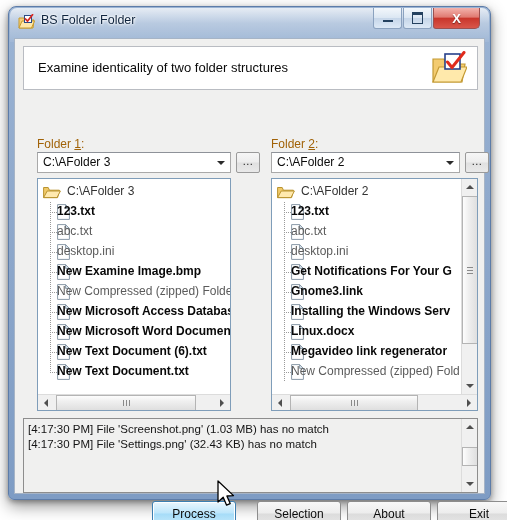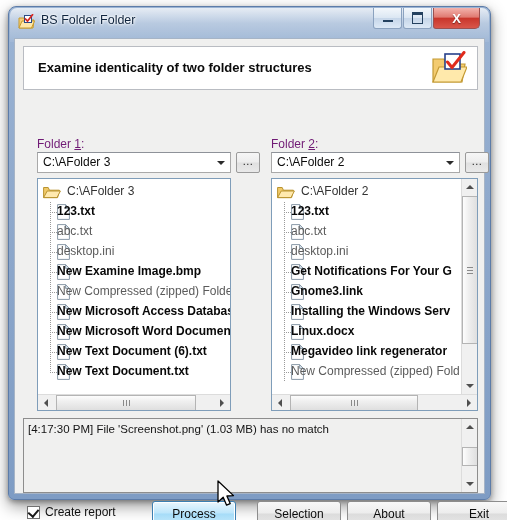--- a/index.html
+++ b/index.html
@@ -72,28 +72,28 @@
     box-sizing: border-box;
   }
 
   
   #banner {
     position:absolute; left:8px; top:7px; width:455px; height:44px;
     background:#ffffff; border:1px solid #b9bcc2; box-sizing:border-box;
   }
   #banner-title {
     position:absolute; left:14px; top:13px;
-    font-size:13px; font-weight:bold; color:#0a0a0a;
+    font-size:13px; font-weight:normal; color:#0a0a0a;
     white-space:nowrap;
   }
   #banner-icon { position:absolute; right:10px; top:4px; width:36px; height:35px; }
 
   
   .fld-label {
-    position:absolute; font-size:12px; color:#701a75; white-space:nowrap;
+    position:absolute; font-size:12px; color:#a16207; white-space:nowrap;
   }
   .fld-label u { text-decoration: underline; }
   .combo {
     position:absolute; height:21px;
     background:#ffffff;
     border:1px solid #a9a9a9; border-top-color:#8e9299;
     box-sizing:border-box;
   }
   .combo .val {
     position:absolute; left:5px; top:2px; font-size:12px; color:#0b0b0b;
@@ -522,39 +522,34 @@
               <div class="gripline-h"></div>
               <div class="gripline-h"></div>
             </div>
         </div>
       </div>
     </div>
 
     <div id="logbox">
       <div id="logpad">
           <div class="logline">[4:17:30 PM] File 'Screenshot.png' (1.03 MB) has no match</div>
+          <div class="logline">[4:17:30 PM] File 'Settings.png' (32.43 KB) has no match</div>
         </div>
       <div class="sb-track-v" style="right:0; top:0; bottom:0;">
         <div class="sb-btn" style="left:0;top:0;">
             <div class="ar-up"></div>
           </div>
         <div class="sb-btn" style="left:0;bottom:0;">
             <div class="ar-dn"></div>
           </div>
         <div class="sb-thumb" style="left:0; top:28px; width:16px; height:19px;"></div>
       </div>
     </div>
 
     <div id="bottombar">
-      <div id="chk-wrap">
-        <div class="checkbox">
-            <div class="tick"></div>
-          </div>
-        <div id="chk-label">Create report</div>
-      </div>
 
       <div class="btn hover" style="left:129px; width:84px;">Process</div>
       <div class="btn" style="left:234px; width:84px;">Selection</div>
       <div class="btn" style="left:324px; width:84px;">About</div>
       <div class="btn" style="left:414px; width:84px;">Exit</div>
     </div>
 
   </div>
 </div>
 

